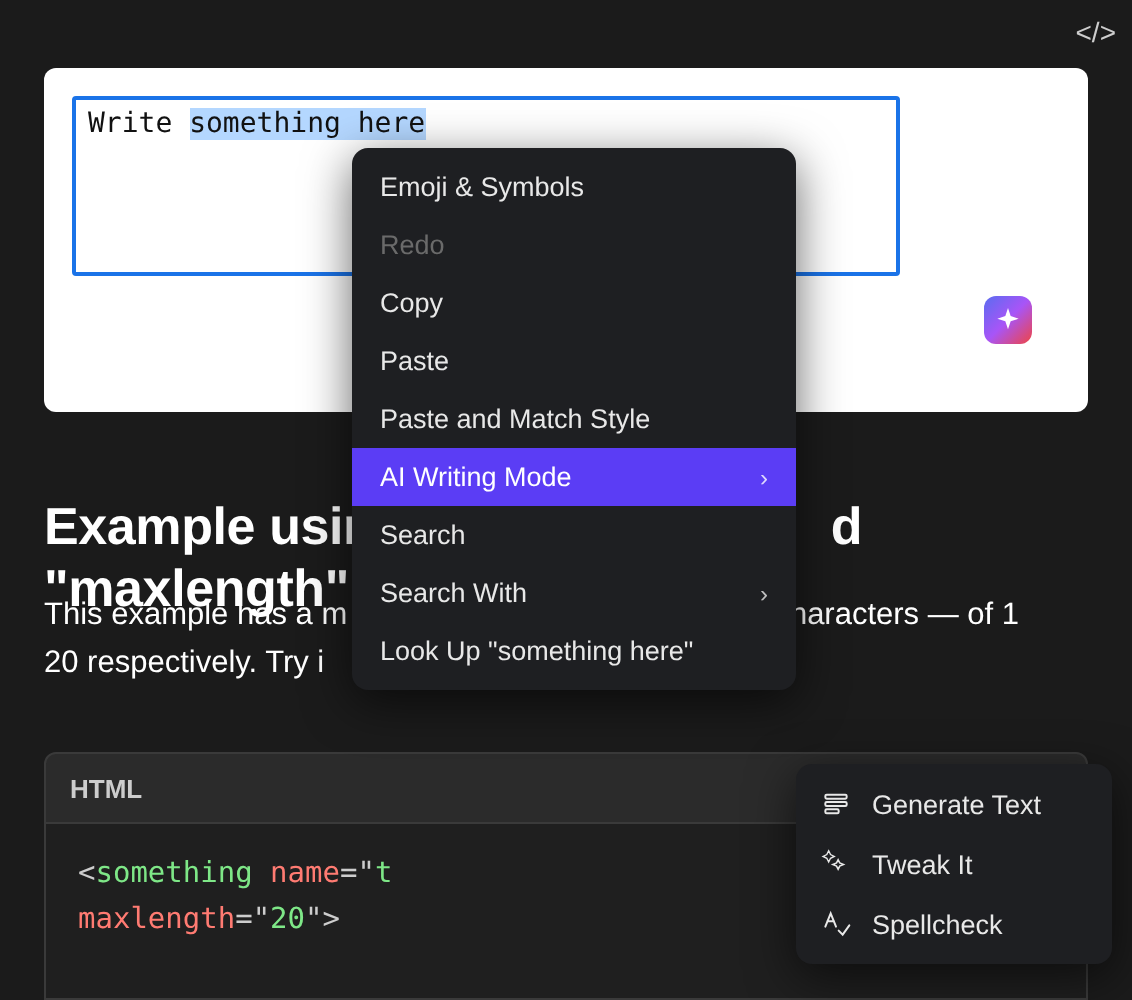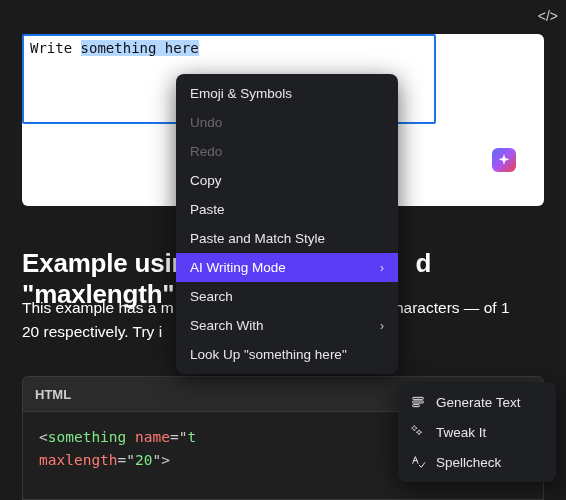--- a/index.html
+++ b/index.html
@@ -1,18 +1,18 @@
 <!DOCTYPE html>
 <html><head>
 <meta charset="utf-8">
 <style>
 * { box-sizing: border-box; margin: 0; padding: 0; }
 body { width: 566px; height: 500px; background: #1b1b1b; font-family: -apple-system, BlinkMacSystemFont, "Segoe UI", sans-serif; overflow: hidden; position: relative; }
 .toolbar { position: absolute; top: 8px; right: 8px; color: #cdcdcd; font-size: 14px; }
-.demo-box { position: absolute; left: 22px; top: 34px; right: 22px; height: 172px; background: #ffffff; border-radius: 6px; }
+.demo-box { position: absolute; left: 22px; top: 34px; right: 22px; height: 172px; background: #ffffff; border-radius: 6px; padding: 14px; }
 .textarea { width: 414px; height: 90px; border: 2px solid #1a73e8; border-radius: 2px; background: #fff; padding: 4px 6px; font-family: ui-monospace, Menlo, monospace; font-size: 14px; color: #111; outline: none; resize: none; }
 .textarea::selection { background: #b4d7ff; }
 .selected-text { background: #b4d7ff; }
 .ai-badge { position: absolute; right: 28px; top: 114px; width: 24px; height: 24px; border-radius: 6px; background: linear-gradient(135deg, #5a6df0, #a855f7, #ef4444); display: flex; align-items: center; justify-content: center; }
 .ai-badge svg { width: 16px; height: 16px; }
 .heading { position: absolute; left: 22px; top: 248px; font-size: 26px; font-weight: 600; color: #fff; letter-spacing: -0.2px; }
 .body-text { position: absolute; left: 22px; top: 296px; right: 22px; color: #fff; font-size: 15.5px; line-height: 1.55; }
 .code-header { position: absolute; left: 22px; top: 376px; right: 22px; height: 36px; background: #2b2b2b; border: 1px solid #3a3a3a; border-radius: 6px 6px 0 0; display: flex; align-items: center; justify-content: space-between; padding: 0 12px; color: #cdcdcd; font-size: 13px; font-weight: 600; }
 .code-body { position: absolute; left: 22px; top: 412px; right: 22px; bottom: 0; background: #1f1f1f; border: 1px solid #3a3a3a; border-top: none; padding: 14px 16px; font-family: ui-monospace, Menlo, monospace; font-size: 14.5px; line-height: 1.6; color: #cdcdcd; }
 .tok-punct { color: #cdcdcd; }
@@ -65,23 +65,20 @@
   <div>
     <span class="tok-attr">maxlength</span><span class="tok-punct">=</span><span class="tok-punct">"</span><span class="tok-str">20</span><span class="tok-punct">"</span><span class="tok-punct">&gt;</span>
   </div>
 </div>
 
 <div class="ctx-menu" id="ctx">
     <div class="ctx-item">
       <span>Emoji &amp; Symbols</span>
     </div>
     <div class="ctx-item disabled">
-      <span>Undo</span>
-    </div>
-    <div class="ctx-item disabled">
       <span>Redo</span>
     </div>
     <div class="ctx-item">
       <span>Copy</span>
     </div>
     <div class="ctx-item">
       <span>Paste</span>
     </div>
     <div class="ctx-item">
       <span>Paste and Match Style</span>

